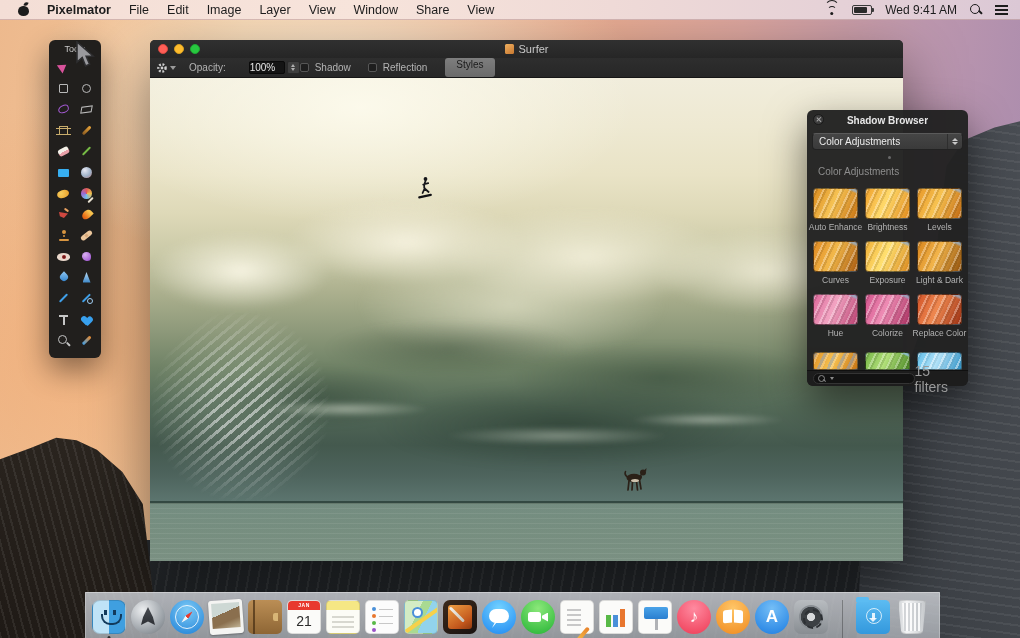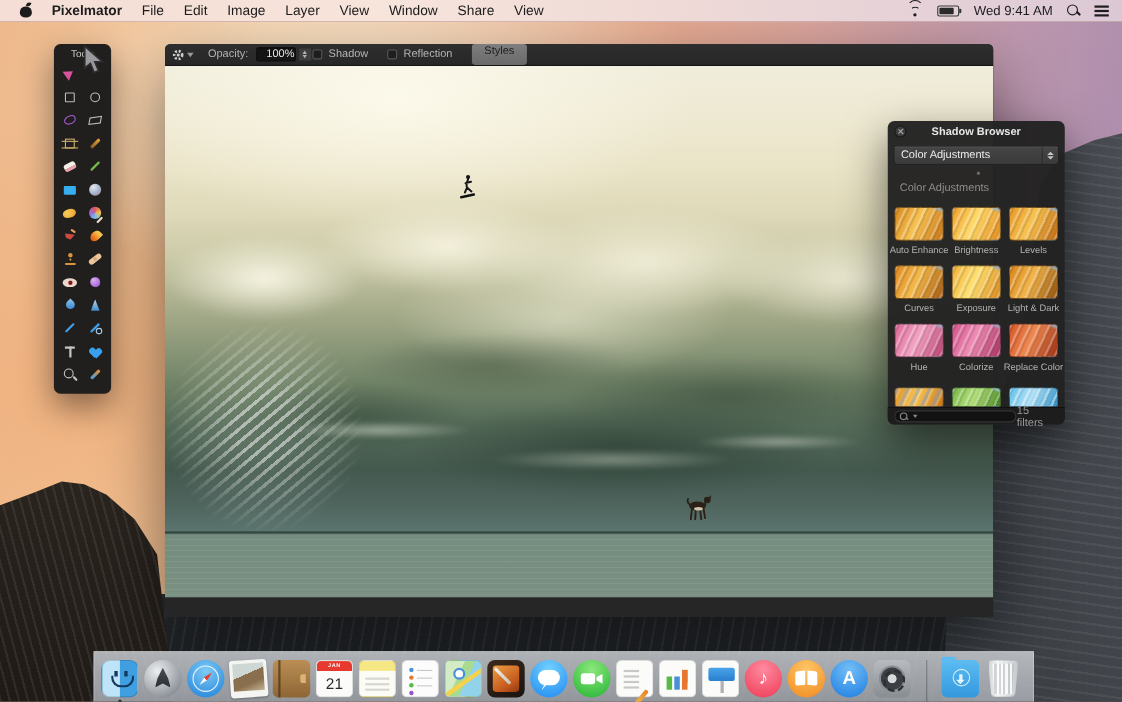--- a/index.html
+++ b/index.html
@@ -127,22 +127,22 @@
   .tl.min { background:#febc2e; border:.5px solid #d8a020; }
   .tl.max { background:#28c840; border:.5px solid #1fa832; }
   .window-title { position:absolute; left:50%; transform:translateX(-50%); display:flex; align-items:center; gap:5px;
     color:#c9c9c9; font-size:11px; }
   .proxy-icon { width:9px; height:10px; background:linear-gradient(145deg,#f0b060,#c87830); border-radius:1.5px; }
   .win-toolbar { height:20px; background:linear-gradient(180deg,#2e2e2e,#272727); border-bottom:1px solid #161616;
     display:flex; align-items:center; font-size:10px; color:#b4b4b4; }
   .gear-btn { margin-left:6px; display:flex; align-items:center; gap:2px; }
   .caret-down { width:0; height:0; border-left:3px solid transparent; border-right:3px solid transparent; border-top:4px solid #9a9a9a; }
   .opacity-label { margin-left:13px; }
-  .opacity-value { margin-left:7px; width:36px; height:13px; background:#141414; border:1px solid #0a0a0a; border-radius:2px;
-    color:#e8e8e8; text-align:right; line-height:12px; }
+  .opacity-value { margin-left:23px; width:36px; height:13px; background:#141414; border:1px solid #0a0a0a; border-radius:2px;
+    color:#e8e8e8; text-align:left; line-height:12px; }
   .stepper { margin-left:2px; width:13px; height:13px; background:#3f3f3f; border:1px solid #2a2a2a; border-radius:2px;
     display:flex; flex-direction:column; align-items:center; justify-content:center; gap:1px; }
   .stepper i { width:0; height:0; border-left:2.5px solid transparent; border-right:2.5px solid transparent; }
   .stepper .up { border-bottom:3px solid #b0b0b0; }
   .stepper .dn { border-top:3px solid #b0b0b0; }
   .chk-group { display:flex; align-items:center; gap:6px; }
   .chk-shadow { } .chk-reflect { margin-left:17px; }
   .checkbox { width:9px; height:9px; background:#1e1e1e; border:1px solid #565656; border-radius:2px; }
   .styles-btn { margin-left:18px; padding:1px 11px; height:19px; line-height:11px; background:linear-gradient(180deg,#7e7e7e,#6a6a6a);
     border-radius:3px; color:#1b1b1b; font-size:10px; }
@@ -251,21 +251,21 @@
       linear-gradient(115deg,#7ab84a,#b2e07a 45%,#4a8824); }
   .th-p3 { background-image:
       repeating-linear-gradient(115deg, rgba(255,255,255,.45) 0 2px, rgba(0,0,0,.06) 2px 4px, transparent 4px 8px),
       linear-gradient(115deg,#64c0ea,#b2e2f8 45%,#3092c6); }
   .ep-footer { position:absolute; left:0; bottom:0; width:100%; height:16px; background:#1d1d1d; border-top:1px solid #101010; border-radius:0 0 6px 6px; display:flex; align-items:center; }
   .ep-search { margin-left:6px; width:118px; height:11px; background:#121212; border:1px solid #343434; border-radius:6px; display:flex; align-items:center; }
   .mag { position:relative; width:10px; height:8px; margin-left:4px; }
   .mag::before { content:""; position:absolute; left:0; top:0; width:5px; height:5px; border:1.2px solid #8a8a8a; border-radius:50%; }
   .mag::after { content:""; position:absolute; left:5px; top:5px; width:3px; height:1.2px; background:#8a8a8a; transform:rotate(45deg); }
   .mag-caret { width:0; height:0; border-left:2.5px solid transparent; border-right:2.5px solid transparent; border-top:3px solid #8a8a8a; margin-left:2px; }
-  .ep-count { margin-left:auto; margin-right:8px; font-size:10px; color:#9a9a9a; }
+  .ep-count { margin-left:auto; margin-right:8px; font-size:14px; color:#9a9a9a; }
 
   
   .dock-bar { position:absolute; left:85px; top:592px; width:855px; height:46px; z-index:45;
     background:linear-gradient(180deg, rgba(200,203,208,.85), rgba(168,172,178,.85));
     border-top:1px solid rgba(255,255,255,.5); border-left:1px solid rgba(255,255,255,.25); border-right:1px solid rgba(255,255,255,.25);
     display:flex; align-items:flex-end; }
   .dock-icons { display:flex; align-items:center; gap:5px; padding:4px 0 0 6px; }
   .di { width:34px; height:34px; position:relative; flex:none; border-radius:8px; }
   .run-dot { position:absolute; bottom:-6px; left:50%; transform:translateX(-50%); width:3px; height:3px; border-radius:50%; background:#2a2a2a; }
   .di-finder { background:linear-gradient(90deg,#bfe3f7 0 49%,#3f9fe0 51% 100%); border:1px solid rgba(0,0,0,.15); }
@@ -414,20 +414,31 @@
           <i class="stick"></i>
         </span>
     </div>
   </div>
 
   <svg class="cursor-big" width="24" height="28" viewBox="0 0 24 28">
     <path d="M3 1 L3 21 L8.2 16.6 L11.6 25 L15.6 23.2 L12.2 15.2 L19 15 Z" fill="#9a9a9e" stroke="#2e2e30" stroke-width="1.6"></path>
   </svg>
 
   <div class="app-window">
+    <div class="title-bar">
+      <div class="traffic">
+        <span class="tl close"></span>
+        <span class="tl min"></span>
+        <span class="tl max"></span>
+      </div>
+      <div class="window-title">
+        <span class="proxy-icon"></span>
+        <span>Surfer</span>
+      </div>
+    </div>
     <div class="win-toolbar">
       <div class="gear-btn">
         <svg width="12" height="12">
           <circle cx="6" cy="6" r="3.6" fill="none" stroke="#cfcfcf" stroke-width="2.4" stroke-dasharray="1.8 1.6"></circle>
           <circle cx="6" cy="6" r="1.4" fill="#cfcfcf"></circle>
         </svg>
         <span class="caret-down"></span>
       </div>
       <span class="opacity-label">Opacity:</span>
       <span class="opacity-value">100%</span>

